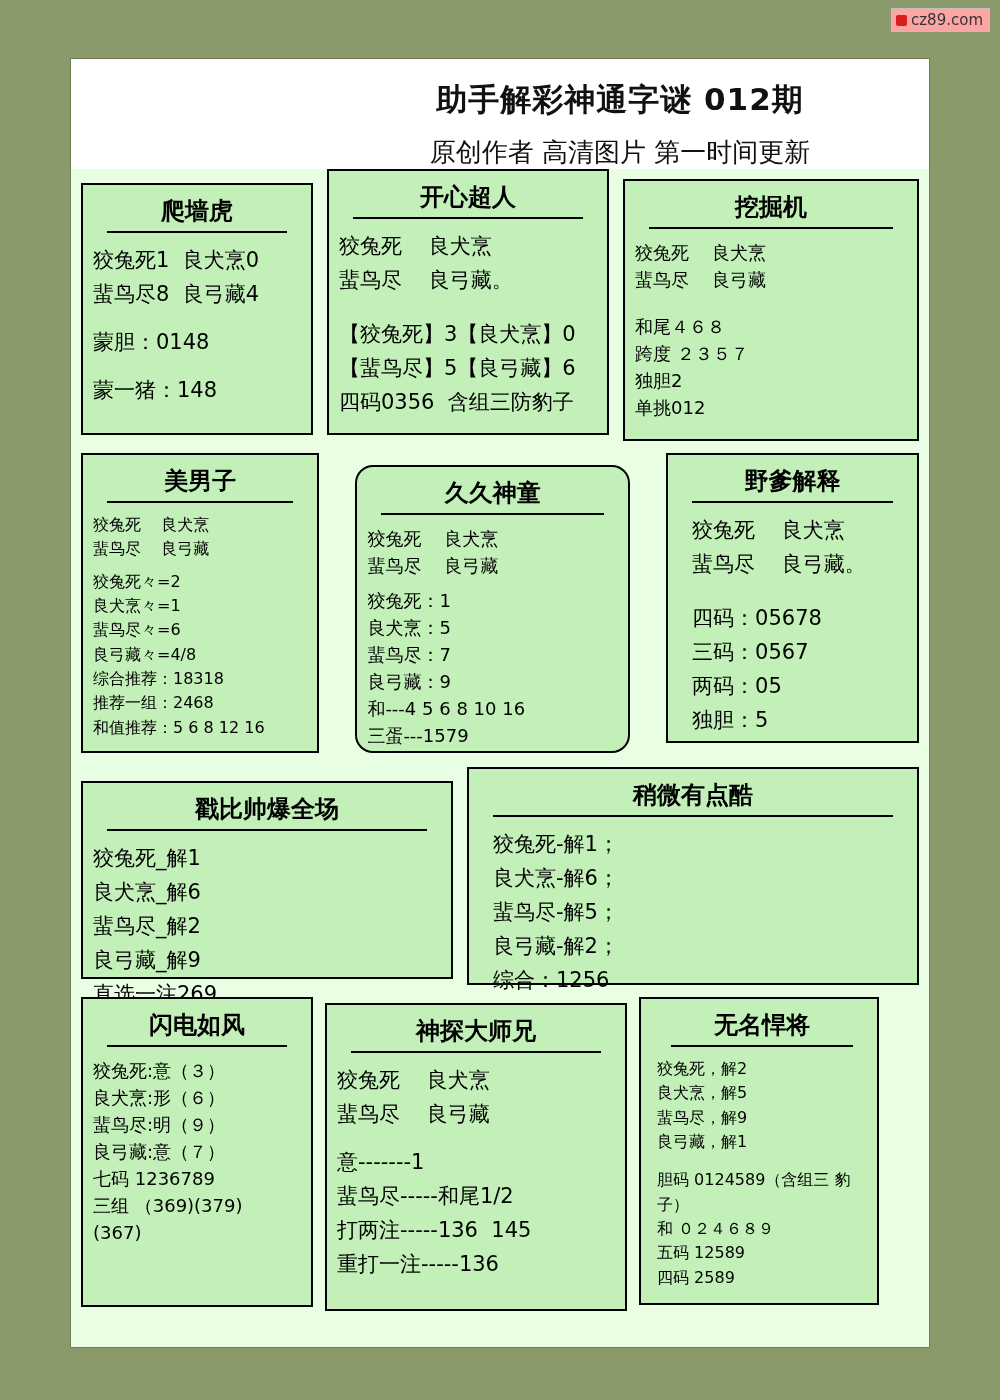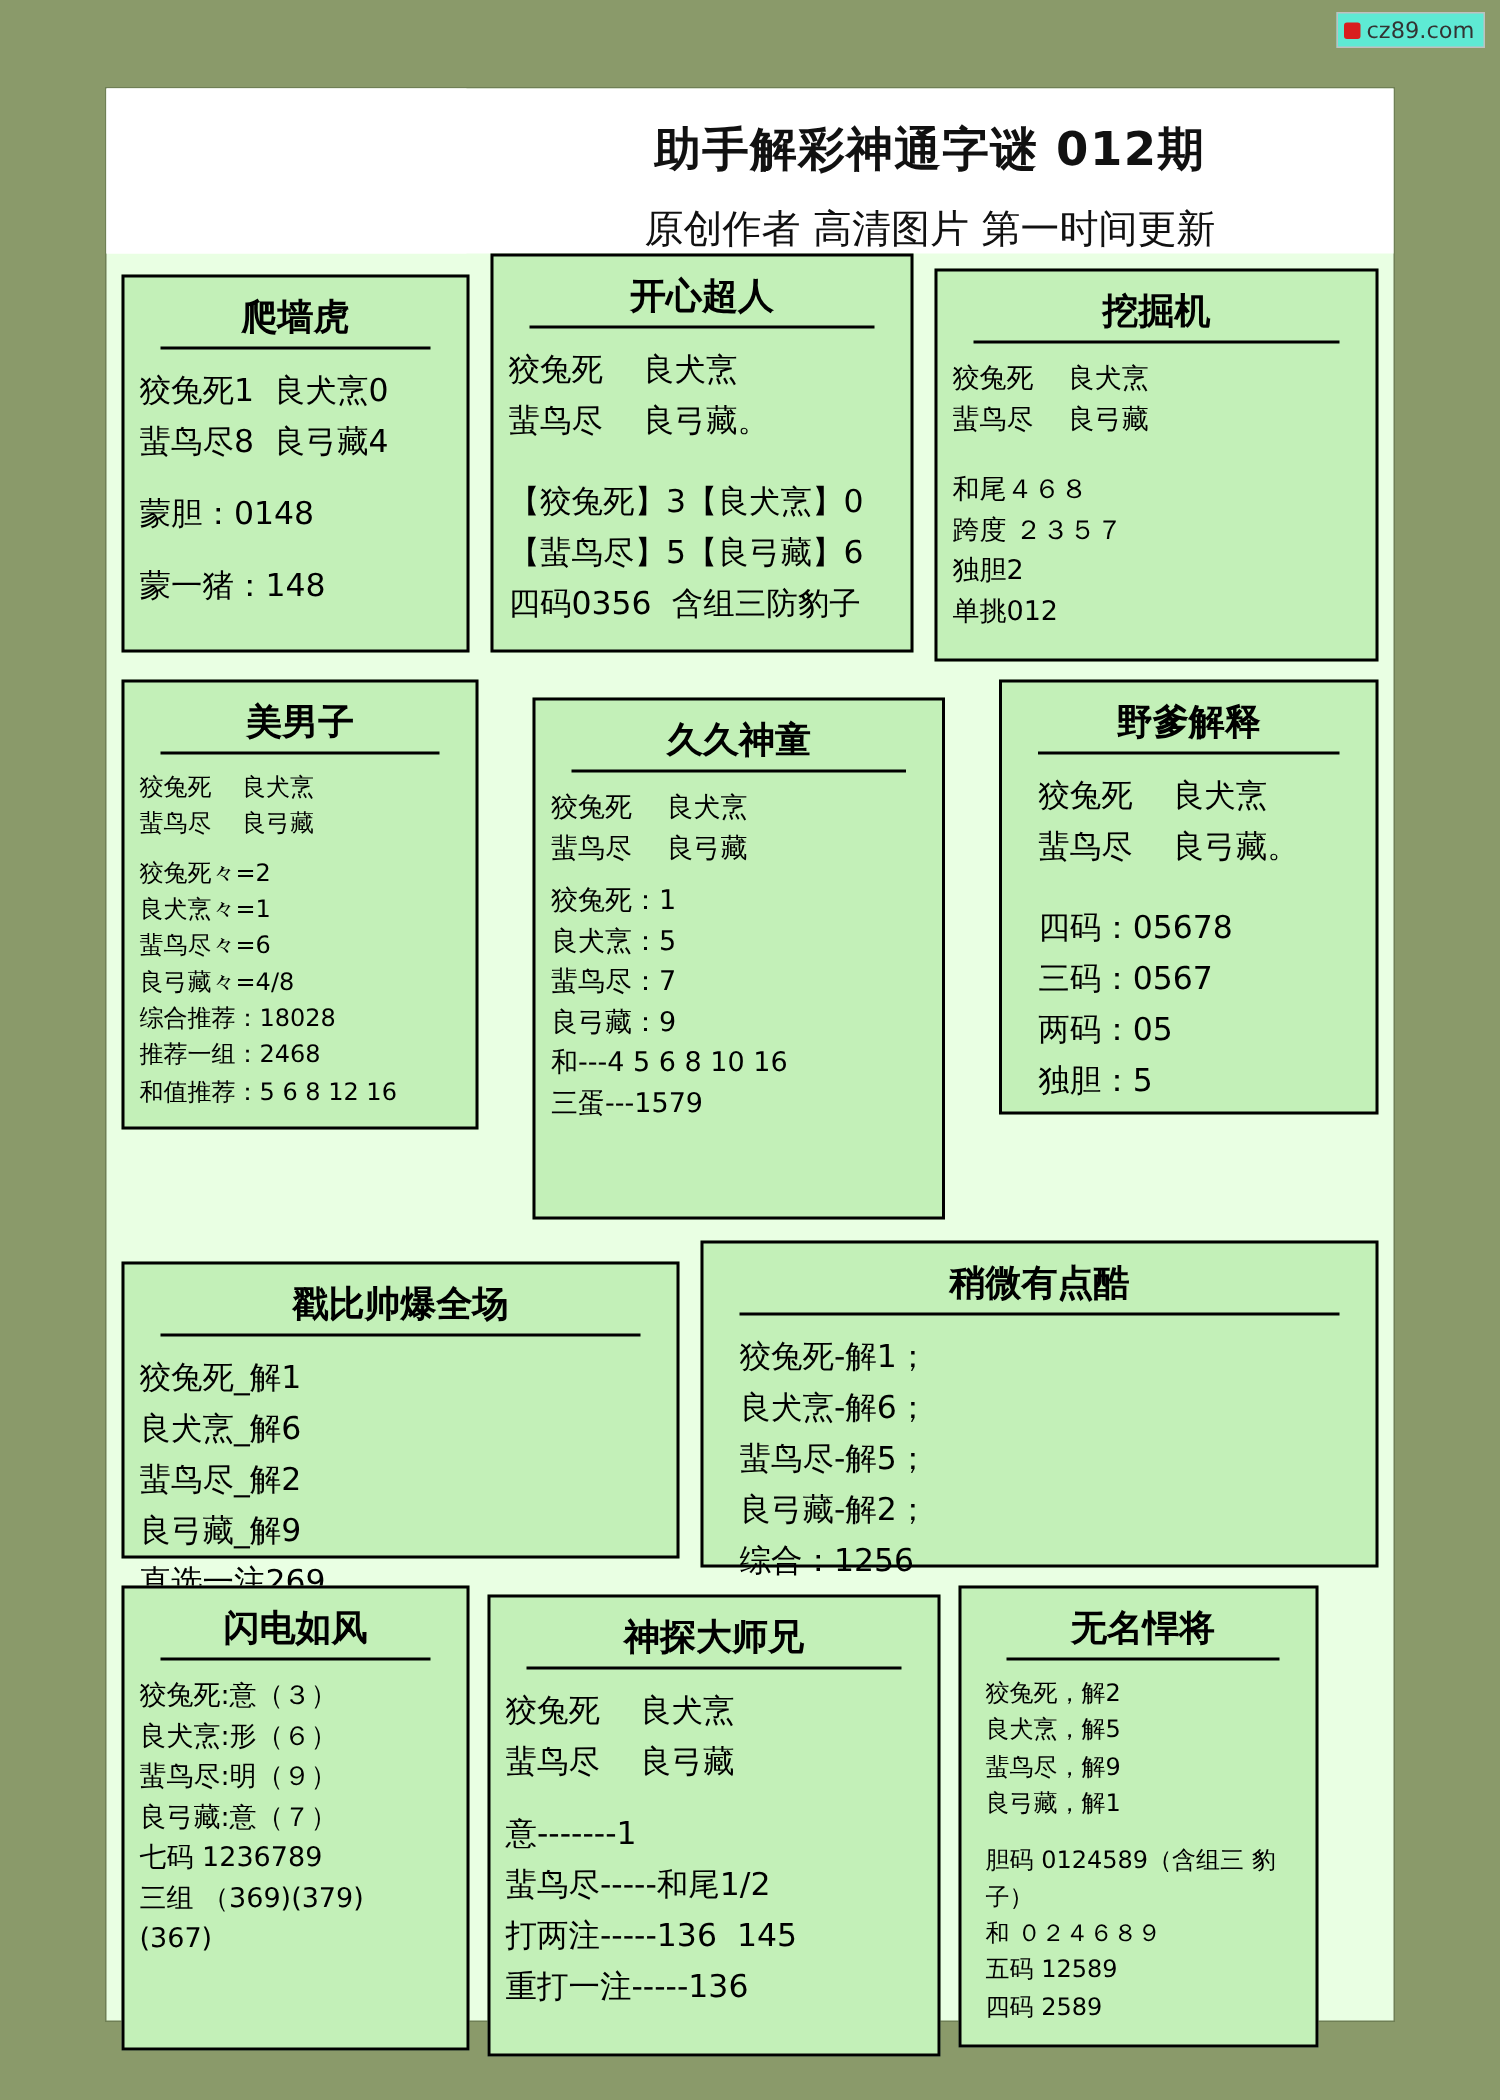--- a/index.html
+++ b/index.html
@@ -4,21 +4,21 @@
 <style>
   html,body{margin:0;padding:0;}
   body{
     width:1000px;height:1400px;
     background:#8a9a6a;
     font-family:"DejaVu Sans","Liberation Sans",sans-serif;
     overflow:hidden;
   }
   .watermark{
     position:absolute;top:8px;right:10px;
-    background:#5eead4;border:1px solid #c0c0c0;
+    background:#fca5a5;border:1px solid #c0c0c0;
     padding:2px 6px 2px 4px;
     font-size:15px;color:#333;
     display:flex;align-items:center;gap:4px;
   }
   .watermark .dot{
     width:11px;height:11px;background:#d81e1e;border-radius:2px;display:inline-block;
   }
   .page{
     position:absolute;left:70px;top:58px;
     width:860px;height:1290px;
@@ -138,27 +138,27 @@
         <h2>美男子</h2>
         <div class="rule"></div>
         <div class="lines sm">
           <div class="l">狡兔死    良犬烹</div>
           <div class="l">蜚鸟尽    良弓藏</div>
           <div class="gap s"></div>
           <div class="l">狡兔死々=2</div>
           <div class="l">良犬烹々=1</div>
           <div class="l">蜚鸟尽々=6</div>
           <div class="l">良弓藏々=4/8</div>
-          <div class="l">综合推荐：18028</div>
+          <div class="l">综合推荐：18318</div>
           <div class="l">推荐一组：2468</div>
           <div class="l">和值推荐：5 6 8 12 16</div>
         </div>
       </div>
 
-      <div class="card" style="width:300px;margin-right:12px;margin-top:12px;height:348px;">
+      <div class="card" style="width:300px;margin-right:12px;margin-top:12px;height:288px;border-radius:18px;">
         <h2>久久神童</h2>
         <div class="rule"></div>
         <div class="lines md">
           <div class="l">狡兔死    良犬烹</div>
           <div class="l">蜚鸟尽    良弓藏</div>
           <div class="gap s"></div>
           <div class="l">狡兔死：1</div>
           <div class="l">良犬烹：5</div>
           <div class="l">蜚鸟尽：7</div>
           <div class="l">良弓藏：9</div>

